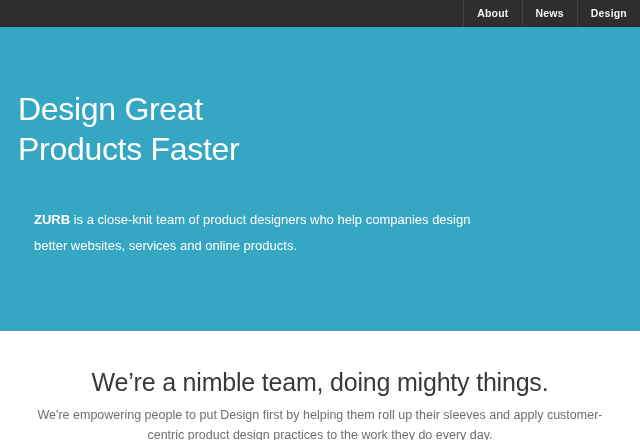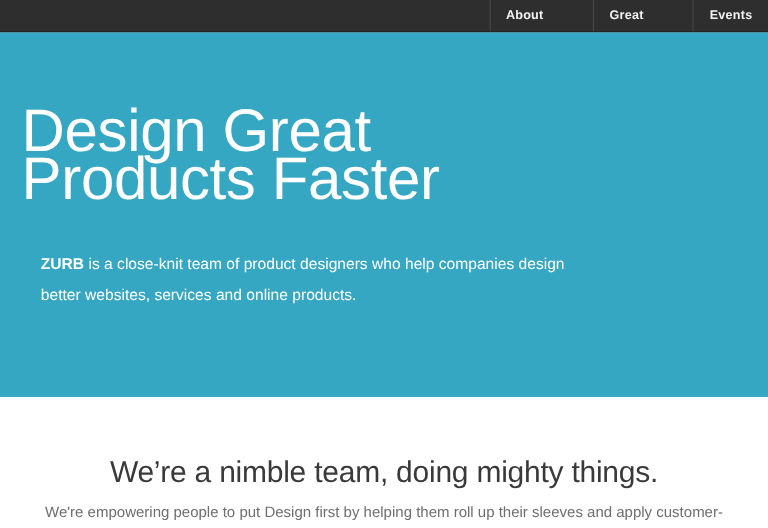--- a/index.html
+++ b/index.html
@@ -35,21 +35,20 @@
     display:flex;
     justify-content:flex-end;
     align-items:stretch;
   }
 
   .nav-list {
     display:flex;
     align-items:stretch;
     list-style:none;
     height:100%;
-    gap:28px;
   }
 
   .nav-item {
     display:flex;
     align-items:center;
     justify-content:center;
     height:100%;
     padding:0 13px;
     border-left:1px solid #454545;
     color:#f2f2f2;
@@ -75,21 +74,21 @@
     left:18px;
     top:0;
     width:470px;
   }
 
   .hero-title {
     position:absolute;
     top:62px;
     left:0;
     color:#ffffff;
-    font-size:50px;
+    font-size:32px;
     font-weight:300;
     line-height:40px;
     letter-spacing:-0.3px;
     white-space:pre-line;
   }
 
   .hero-copy {
     position:absolute;
     top:180px;
     left:16px;
@@ -105,21 +104,21 @@
   .lower {
     position:absolute;
     top:331px; left:0;
     width:640px;
     height:109px;
     background:#ffffff;
     text-align:center;
   }
 
   .lower-title {
-    margin-top:48px;
+    margin-top:36px;
     color:#3a3a3a;
     font-size:25px;
     font-weight:300;
     line-height:30px;
     letter-spacing:-0.2px;
   }
 
   .lower-sub {
     margin:8px auto 0;
     width:580px;
@@ -133,24 +132,24 @@
 <body>
 
 <div class="page">
 
   <nav class="topnav">
     <ul class="nav-list">
       <li class="nav-item">
         <span>About</span>
       </li>
       <li class="nav-item">
-        <span>Great</span>
+        <span>News</span>
       </li>
       <li class="nav-item">
-        <span>Events</span>
+        <span>Design</span>
       </li>
     </ul>
   </nav>
 
   <section class="hero">
     <div class="hero-inner">
 
       <h1 class="hero-title">Design Great
 Products Faster</h1>
 

